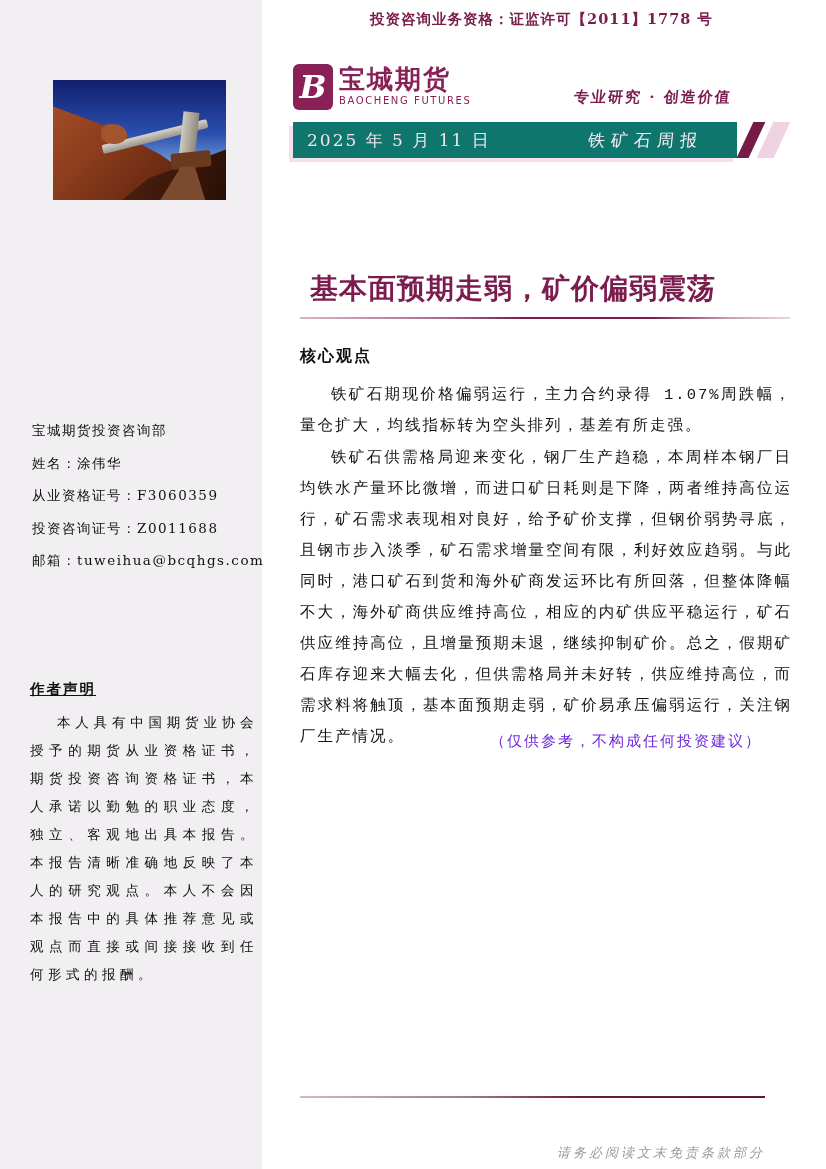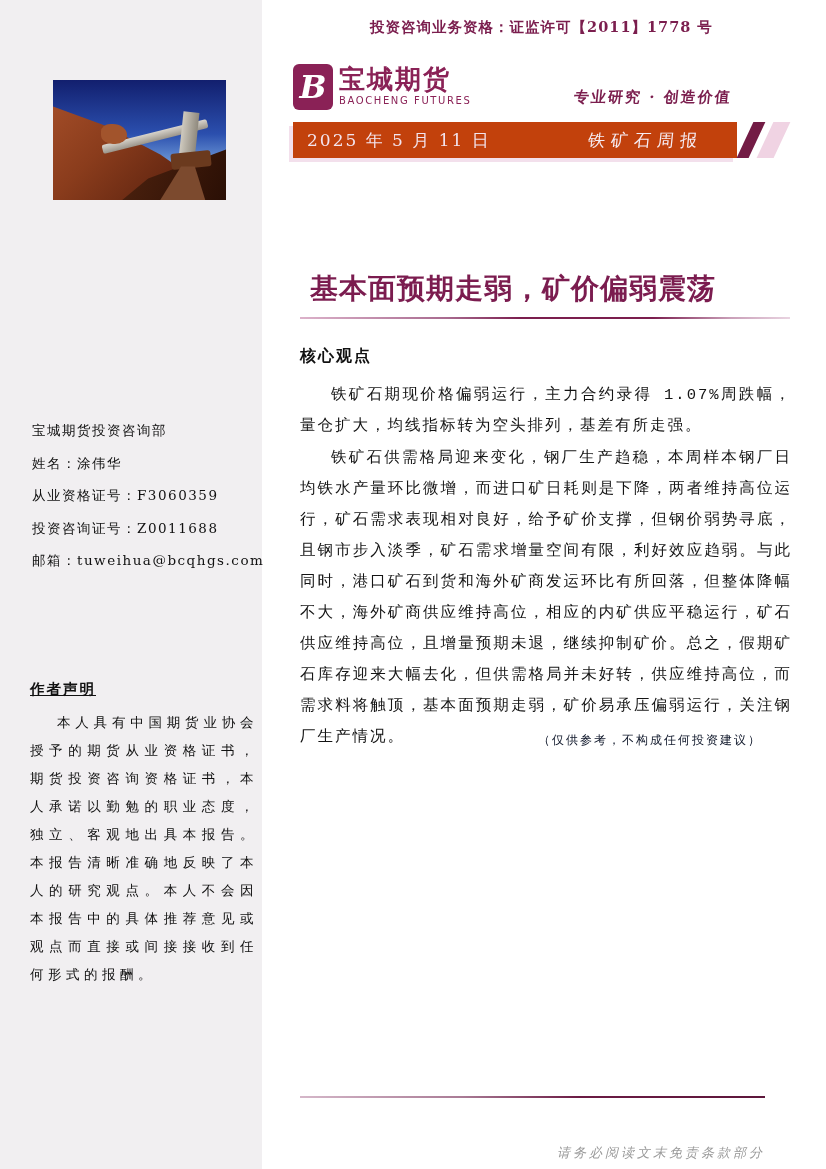--- a/index.html
+++ b/index.html
@@ -97,21 +97,21 @@
   .author-decl p {
     font-size: 13.5px;
     line-height: 28px;
     letter-spacing: 4.5px;
     text-align: justify;
     text-justify: inter-ideograph;
     text-indent: 2em;
   }
   .qualification {
     position: absolute;
-    left: 293px; top: 18px; width: 497px;
+    left: 293px; top: 10px; width: 497px;
     text-align: center;
     color: #7b1e4e;
     font-weight: bold;
     font-size: 14.5px;
     letter-spacing: 1px;
     white-space: nowrap;
   }
   .logo-row { position: absolute; left: 293px; top: 62px; width: 497px; height: 54px; }
   .logo { position: absolute; left: 0; top: 2px; display: flex; align-items: flex-start; }
   .logo-mark { width: 40px; height: 46px; display: block; }
@@ -137,21 +137,21 @@
     font-weight: bold;
     font-size: 15px;
     letter-spacing: 2px;
     transform: skewX(-6deg);
     white-space: nowrap;
   }
   .date-bar-wrap { position: absolute; left: 293px; top: 122px; width: 497px; height: 40px; }
   .date-bar {
     position: absolute; left: 0; top: 0;
     width: 444px; height: 36px;
-    background: #c2410c;
+    background: #0f766e;
     box-shadow: -4px 4px 0 0 #f3e0ec;
     display: flex;
     align-items: center;
   }
   .date-bar .bar-date {
     color: #f3e4ee;
     font-size: 17px;
     padding-left: 14px;
     letter-spacing: 2px;
     white-space: nowrap;
@@ -203,23 +203,23 @@
     text-justify: inter-ideograph;
     text-indent: 2em;
     font-family: Liberation Mono, monospace;
   }
   .para-1 { top: 380px; }
   .para-2 { top: 443px; }
   .note-line {
     position: absolute;
     left: 300px; top: 732px; width: 462px;
     text-align: right;
-    font-size: 12px;
-    letter-spacing: 2px;
-    color: #0f172a;
+    font-size: 15px;
+    letter-spacing: 2px;
+    color: #6d28d9;
     white-space: nowrap;
   }
   .footer-rule {
     position: absolute;
     left: 300px; top: 1096px;
     width: 465px; height: 2px;
     background: linear-gradient(to right, #d5b7c9 0%, #a97b95 35%, #6b1b44 60%, #5d173b 100%);
   }
   .footer-note {
     position: absolute;

